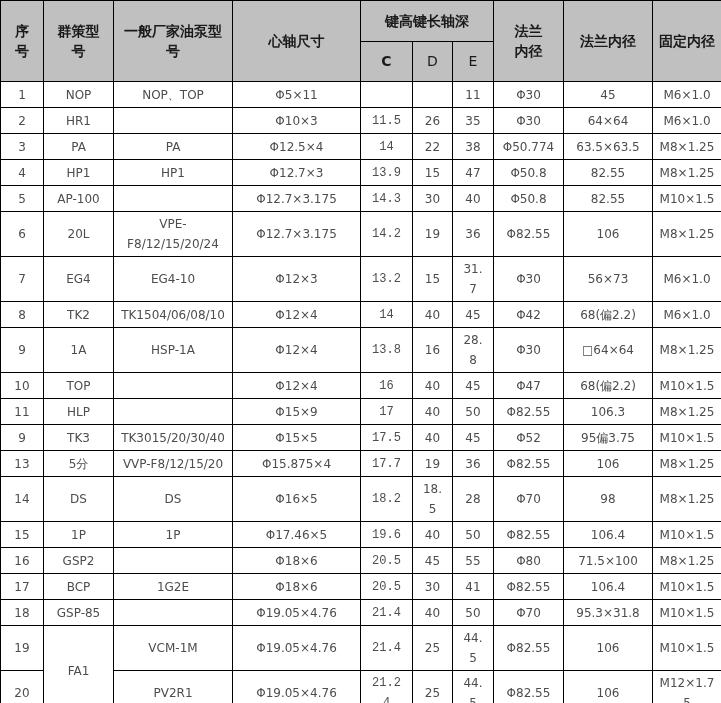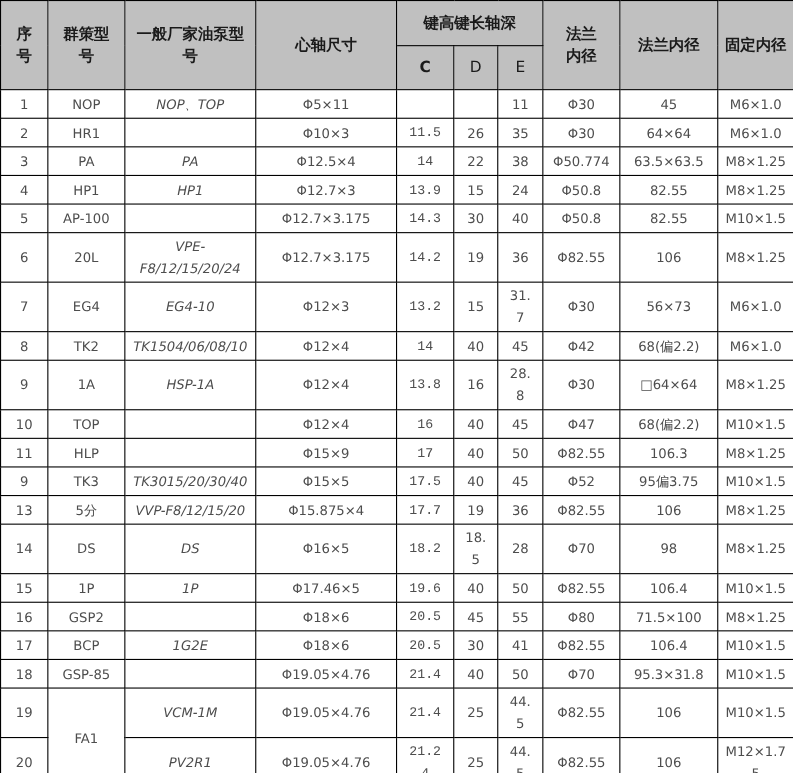--- a/index.html
+++ b/index.html
@@ -40,21 +40,21 @@
     color: #4d4d4d;
     font-size: 12px;
     line-height: 20px;
     padding: 2px 4px;
     background: #ffffff;
   }
   tbody tr { height: 26px; }
   td.col-c { word-break: break-all; padding: 2px 9px; font-family: Liberation Mono, monospace; }
   td.col-d, td.col-e { word-break: break-all; padding: 2px 8px; }
   td.col-fixed { word-break: break-all; padding: 2px 4px; margin-left: 12px; }
-  td.col-mfr { padding: 2px 5px; font-style: italic; }
+  td.col-mfr { padding: 2px 5px; }
 </style>
 </head>
 <body>
 
 <table class="spec">
   <colgroup>
     <col style="width:43px">
     <col style="width:70px">
     <col style="width:119px">
     <col style="width:128px">
@@ -119,21 +119,21 @@
         <td class="col-hole">63.5×63.5</td>
         <td class="col-fixed">M8×1.25</td>
       </tr>
       <tr>
         <td class="col-no">4</td>
         <td class="col-model">HP1</td>
         <td class="col-mfr">HP1</td>
         <td class="col-spindle">Φ12.7×3</td>
         <td class="col-c">13.9</td>
         <td class="col-d">15</td>
-        <td class="col-e">24</td>
+        <td class="col-e">47</td>
         <td class="col-flange">Φ50.8</td>
         <td class="col-hole">82.55</td>
         <td class="col-fixed">M8×1.25</td>
       </tr>
       <tr>
         <td class="col-no">5</td>
         <td class="col-model">AP-100</td>
         <td class="col-mfr"></td>
         <td class="col-spindle">Φ12.7×3.175</td>
         <td class="col-c">14.3</td>

